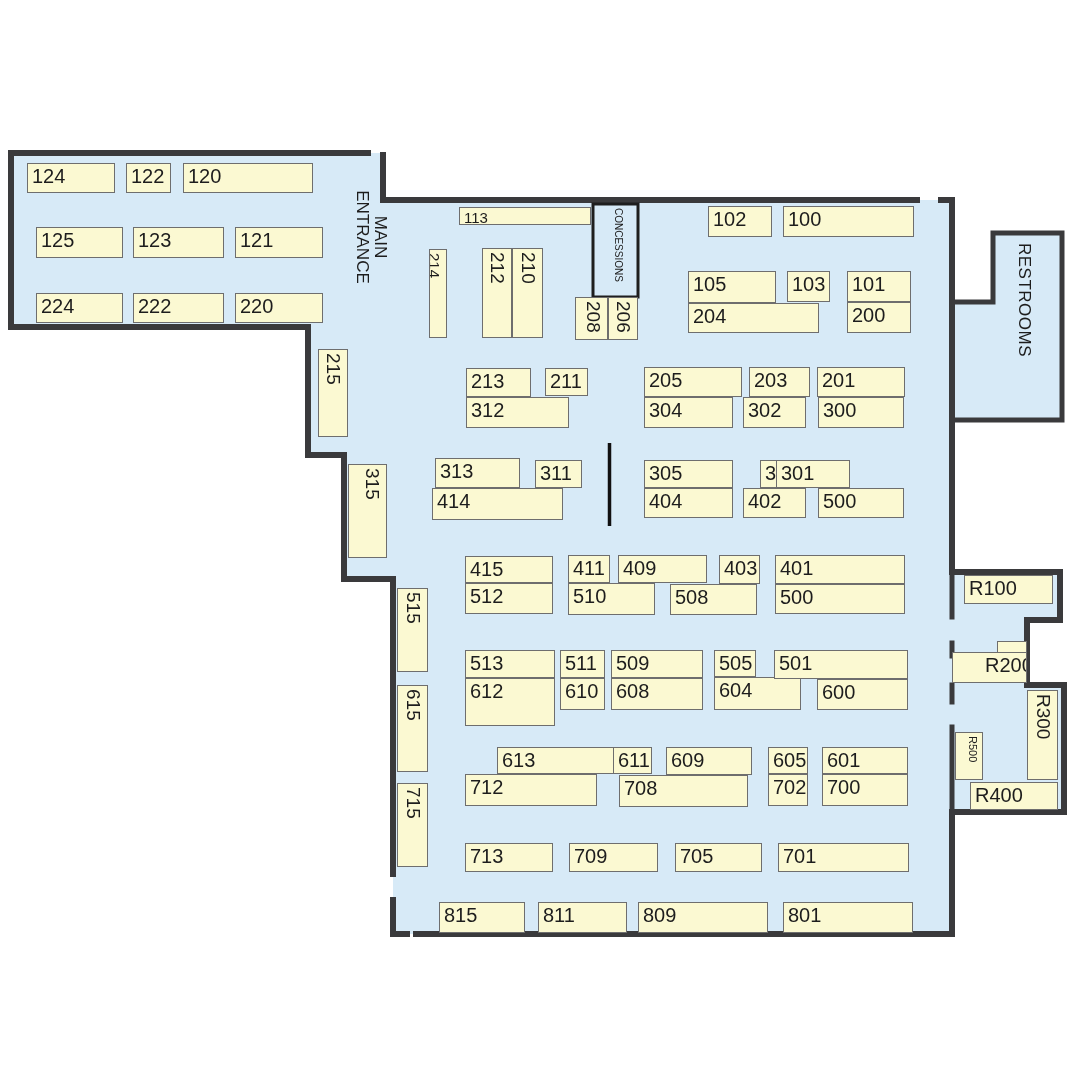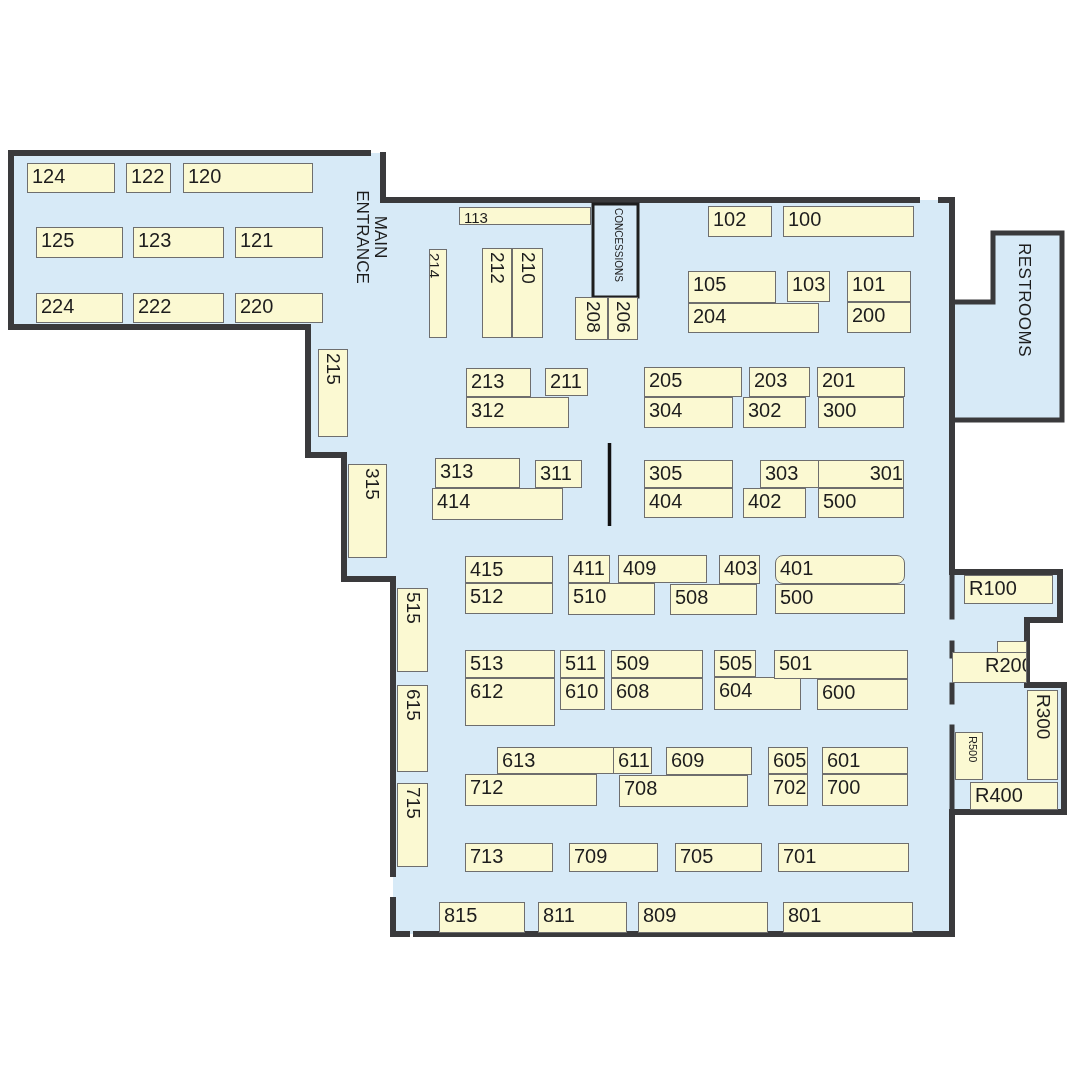--- a/index.html
+++ b/index.html
@@ -95,32 +95,32 @@
       <div class="booth" style="left: 749px; top: 367px; width: 61px; height: 30px;">203</div>
       <div class="booth" style="left: 817px; top: 367px; width: 88px; height: 30px;">201</div>
       <div class="booth" style="left: 644px; top: 397px; width: 89px; height: 31px;">304</div>
       <div class="booth" style="left: 743px; top: 397px; width: 63px; height: 31px;">302</div>
       <div class="booth" style="left: 818px; top: 397px; width: 86px; height: 31px;">300</div>
       <div class="booth" style="left: 435px; top: 458px; width: 85px; height: 30px;">313</div>
       <div class="booth" style="left: 535px; top: 460px; width: 47px; height: 28px;">311</div>
       <div class="booth" style="left: 432px; top: 488px; width: 131px; height: 32px;">414</div>
       <div class="booth" style="left: 644px; top: 460px; width: 89px; height: 28px;">305</div>
       <div class="booth" style="left: 743px; top: 460px; width: 63px; height: 28px; margin-left: 17px;">303</div>
-      <div class="booth" style="left: 818px; top: 460px; width: 86px; height: 28px; text-align: right;">301</div>
+      <div class="booth" style="left: 776px; top: 460px; width: 74px; height: 28px;">301</div>
       <div class="booth" style="left: 644px; top: 488px; width: 89px; height: 30px;">404</div>
       <div class="booth" style="left: 743px; top: 488px; width: 63px; height: 30px;">402</div>
       <div class="booth" style="left: 818px; top: 488px; width: 86px; height: 30px;">500</div>
       <div class="booth" style="left: 465px; top: 556px; width: 88px; height: 27px;">415</div>
       <div class="booth" style="left: 465px; top: 583px; width: 88px; height: 31px;">512</div>
       <div class="booth" style="left: 568px; top: 555px; width: 42px; height: 28px;">411</div>
       <div class="booth" style="left: 618px; top: 555px; width: 89px; height: 28px;">409</div>
       <div class="booth" style="left: 568px; top: 583px; width: 87px; height: 32px;">510</div>
       <div class="booth" style="left: 670px; top: 584px; width: 87px; height: 31px;">508</div>
       <div class="booth" style="left: 719px; top: 555px; width: 41px; height: 29px;">403</div>
-      <div class="booth" style="left: 775px; top: 555px; width: 130px; height: 29px; border-radius: 8px;">401</div>
+      <div class="booth" style="left: 775px; top: 555px; width: 130px; height: 29px;">401</div>
       <div class="booth" style="left: 775px; top: 584px; width: 130px; height: 30px;">500</div>
       <div class="booth" style="left: 465px; top: 650px; width: 90px; height: 28px;">513</div>
       <div class="booth" style="left: 465px; top: 678px; width: 90px; height: 48px;">612</div>
       <div class="booth" style="left: 560px; top: 650px; width: 45px; height: 28px;">511</div>
       <div class="booth" style="left: 560px; top: 678px; width: 45px; height: 32px;">610</div>
       <div class="booth" style="left: 611px; top: 650px; width: 92px; height: 28px;">509</div>
       <div class="booth" style="left: 611px; top: 678px; width: 92px; height: 32px;">608</div>
       <div class="booth" style="left: 714px; top: 650px; width: 42px; height: 27px;">505</div>
       <div class="booth" style="left: 714px; top: 677px; width: 87px; height: 33px;">604</div>
       <div class="booth" style="left: 774px; top: 650px; width: 134px; height: 29px;">501</div>

